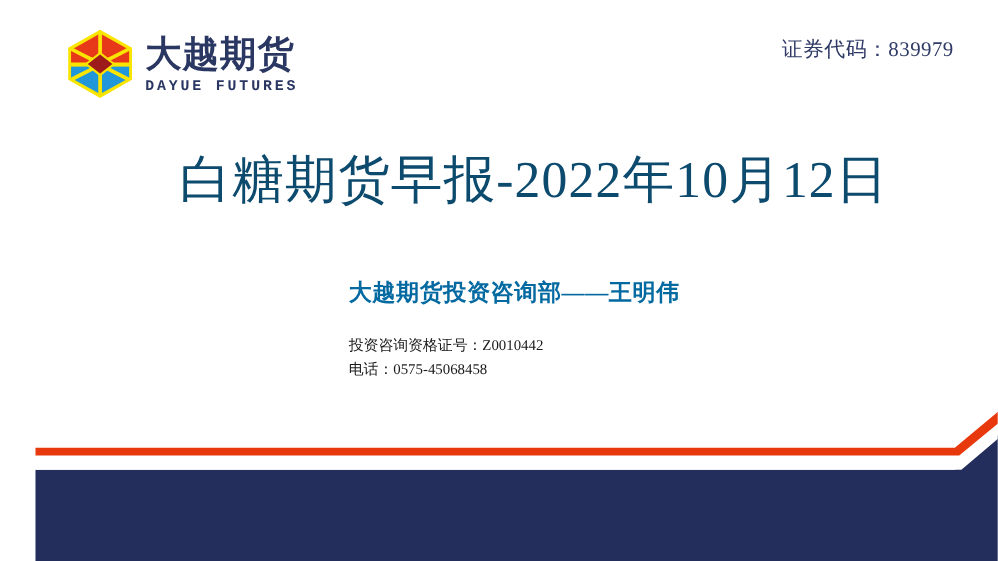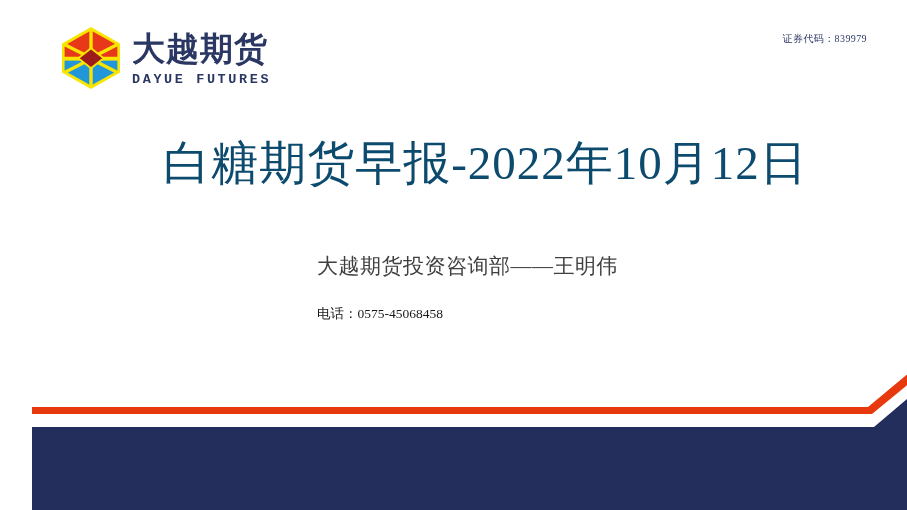--- a/index.html
+++ b/index.html
@@ -49,21 +49,21 @@
     margin-top: 4px;
     white-space: nowrap;
   }
 
   
   .sec-code {
     position: absolute;
     right: 72px;
     top: 32px;
     font-family: "Liberation Serif", "DejaVu Serif", serif;
-    font-size: 10px;
+    font-size: 19px;
     color: #2f3a66;
     letter-spacing: 0.4px;
     white-space: nowrap;
   }
 
   
   .main-title {
     position: absolute;
     left: 0;
     right: 0;
@@ -77,22 +77,22 @@
     white-space: nowrap;
   }
 
   
   .subtitle {
     position: absolute;
     left: 285px;
     top: 252px;
     font-family: "Liberation Serif", "DejaVu Serif", serif;
     font-size: 21px;
-    font-weight: 400;
-    color: #404040;
+    font-weight: 700;
+    color: #0369a1;
     letter-spacing: 0.5px;
     white-space: nowrap;
   }
 
   
   .contact {
     position: absolute;
     left: 285px;
     top: 303px;
     font-family: "Liberation Serif", "DejaVu Serif", serif;
@@ -155,20 +155,21 @@
     </div>
   </div>
 
   <div class="sec-code">证券代码：839979</div>
 
   <div class="main-title">白糖期货早报-2022年10月12日</div>
 
   <div class="subtitle">大越期货投资咨询部——王明伟</div>
 
   <div class="contact">
+    <div>投资咨询资格证号：Z0010442</div>
     <div>电话：0575-45068458</div>
   </div>
 
   <svg class="deco" viewBox="0 0 907 150" preserveAspectRatio="none">
 
     <path d="M0,67 L836,67 L907,10 L907,150 L0,150 Z" fill="#232E5C"></path>
 
     <path d="M0,56 L838,56 L907,0 L907,12 L842,67 L0,67 Z" fill="#ffffff"></path>
 
     <path d="M0,54 L840,54 L907,-1 L907,-12 L836,47 L0,47 Z" fill="#E8380D"></path>

